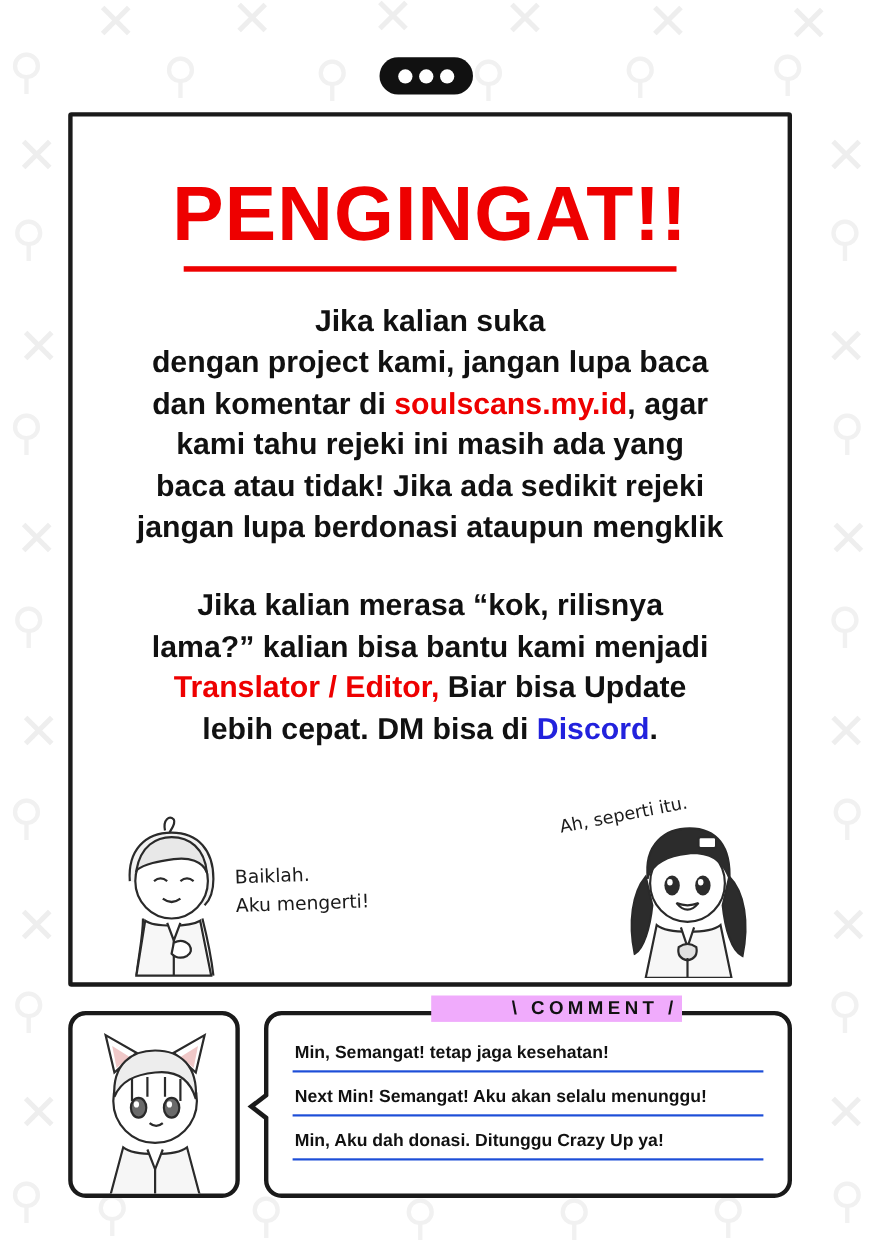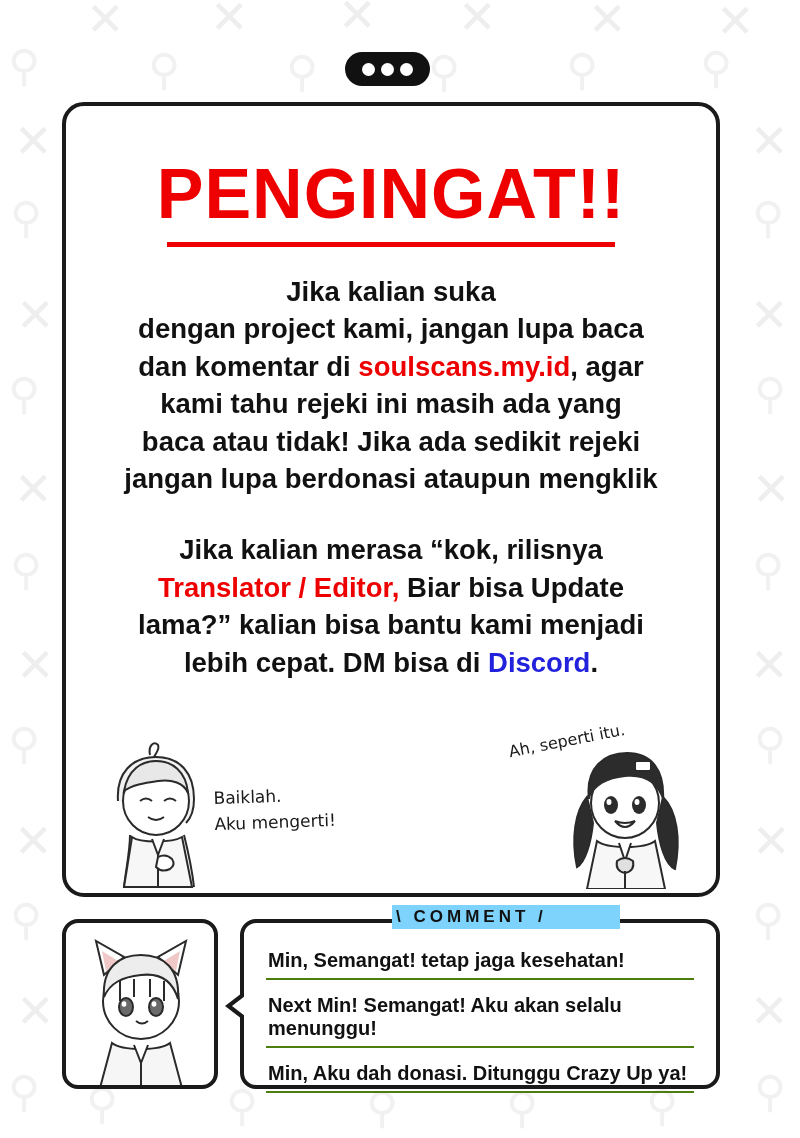--- a/index.html
+++ b/index.html
@@ -56,21 +56,21 @@
 
   
   .main-panel {
     position: absolute;
     left: 62px;
     top: 102px;
     width: 658px;
     height: 795px;
     background: #ffffff;
     border: 4px solid #1a1a1a;
-    border-radius: 22px;
+    border-radius: 3px;
     box-sizing: border-box;
     z-index: 2;
   }
 
   .title {
     text-align: center;
     margin-top: 48px;
     font-size: 70px;
     font-weight: bold;
     color: #ee0000;
@@ -163,34 +163,34 @@
     border-radius: 16px;
     box-sizing: border-box;
     background: #ffffff;
     padding: 26px 22px 0 22px;
   }
   .comment-header {
     position: absolute;
     left: 330px;
     top: 0px;
     width: 220px;
-    text-align: left;
-    background: #7dd3fc;
+    text-align: right;
+    background: #f0abfc;
     font-size: 17px;
     font-weight: bold;
     letter-spacing: 4px;
     color: #111111;
     padding: 2px 4px;
     z-index: 4;
   }
   .comment-item {
-    font-size: 20px;
+    font-size: 16px;
     font-weight: bold;
     color: #111111;
-    border-bottom: 2px solid #4d7c0f;
+    border-bottom: 2px solid #1d4ed8;
     padding: 0 2px 6px 2px;
     margin-bottom: 14px;
   }
   .comment-item:last-child { margin-bottom: 0; }
 
   
   .bubble-tail {
     position: absolute;
     left: 163px;
     top: 88px;
@@ -275,22 +275,22 @@
     <div>Jika kalian suka</div>
     <div>dengan project kami, jangan lupa baca</div>
     <div><span>dan komentar di </span><span class="site">soulscans.my.id</span><span>, agar</span></div>
     <div>kami tahu rejeki ini masih ada yang</div>
     <div>baca atau tidak! Jika ada sedikit rejeki</div>
     <div>jangan lupa berdonasi ataupun mengklik</div>
   </div>
 
   <div class="body-text para2">
     <div>Jika kalian merasa “kok, rilisnya</div>
+    <div>lama?” kalian bisa bantu kami menjadi</div>
     <div><span class="role">Translator / Editor,</span><span> Biar bisa Update</span></div>
-    <div>lama?” kalian bisa bantu kami menjadi</div>
     <div><span>lebih cepat. DM bisa di </span><span class="discord">Discord</span><span>.</span></div>
   </div>
 
   <div class="chibi-left">
     <svg viewBox="0 0 140 150" width="140" height="150" aria-hidden="true">
       <g fill="none" stroke="#2a2a2a" stroke-width="2">
         <path d="M62 16 C60 6 66 2 70 6 C72 10 68 14 66 18" fill="#ffffff"></path>
         <path d="M30 62 C28 34 44 18 68 18 C92 18 106 34 106 60 C106 72 102 80 98 84" fill="#f2f2f2"></path>
         <ellipse cx="68" cy="62" rx="33" ry="34" fill="#ffffff"></ellipse>
         <path d="M36 52 C40 30 54 22 68 22 C84 22 98 32 100 54 C96 44 84 40 70 42 C56 44 44 46 36 52 Z" fill="#e8e8e8"></path>

